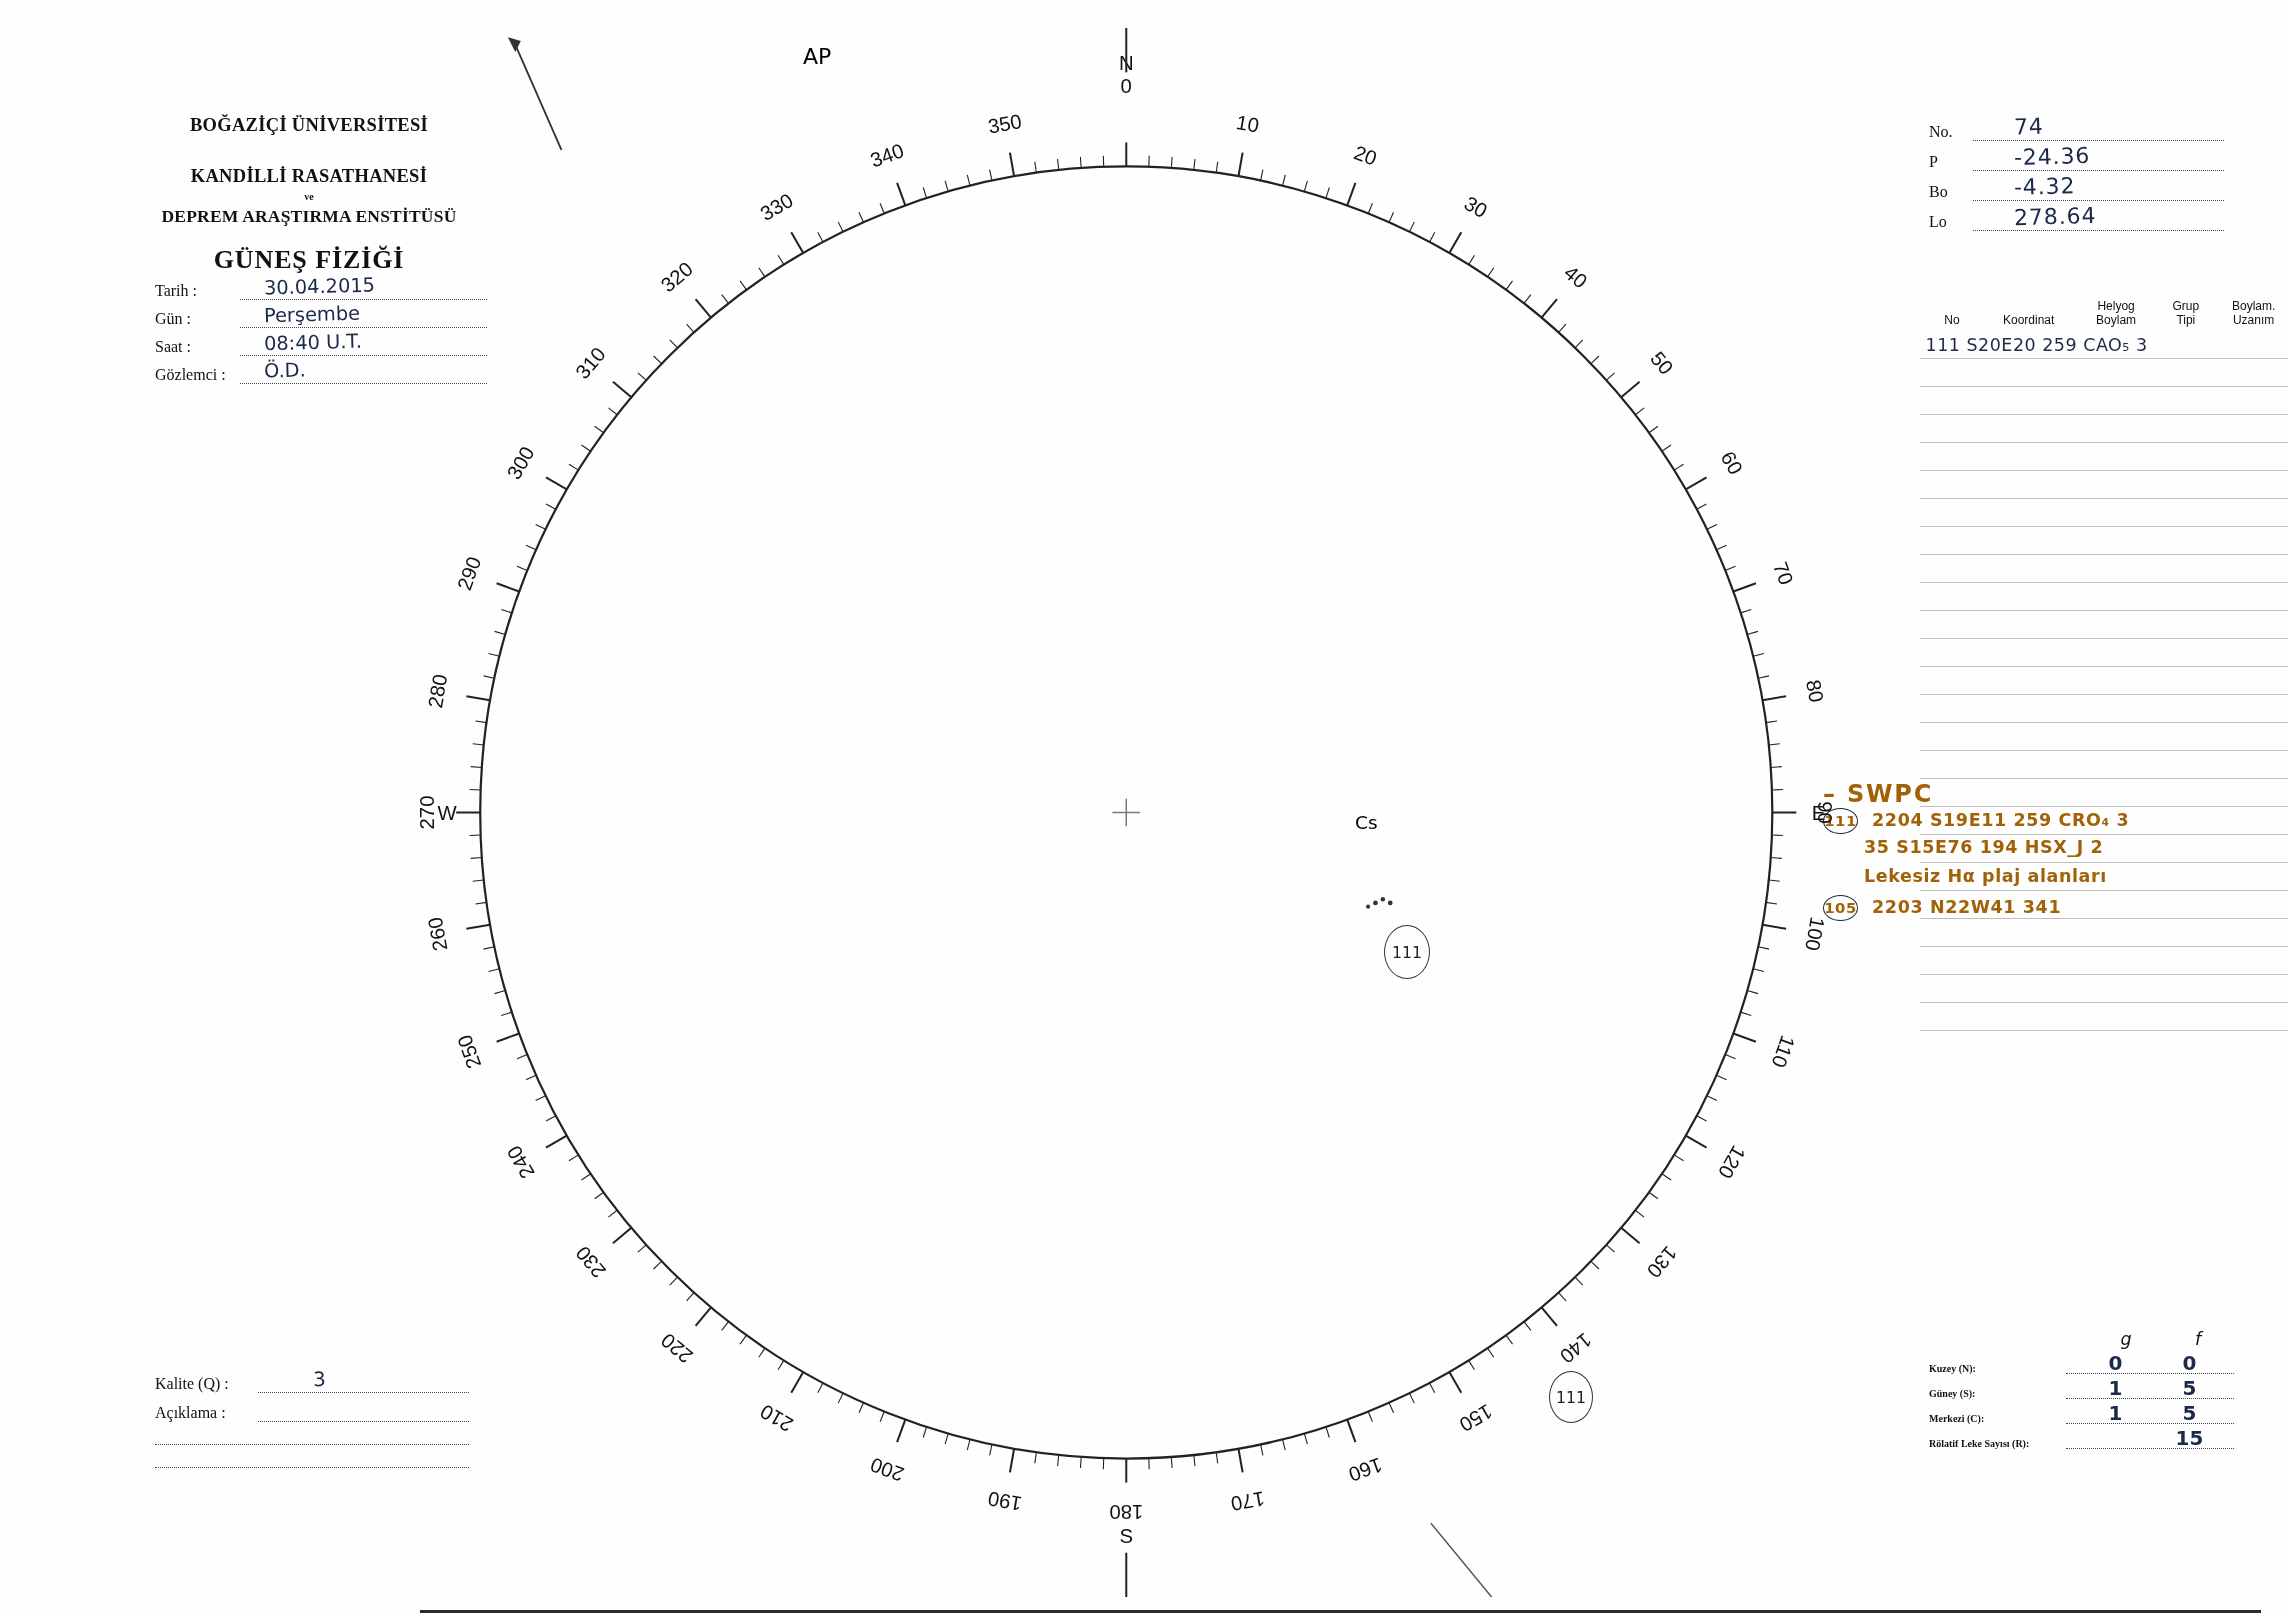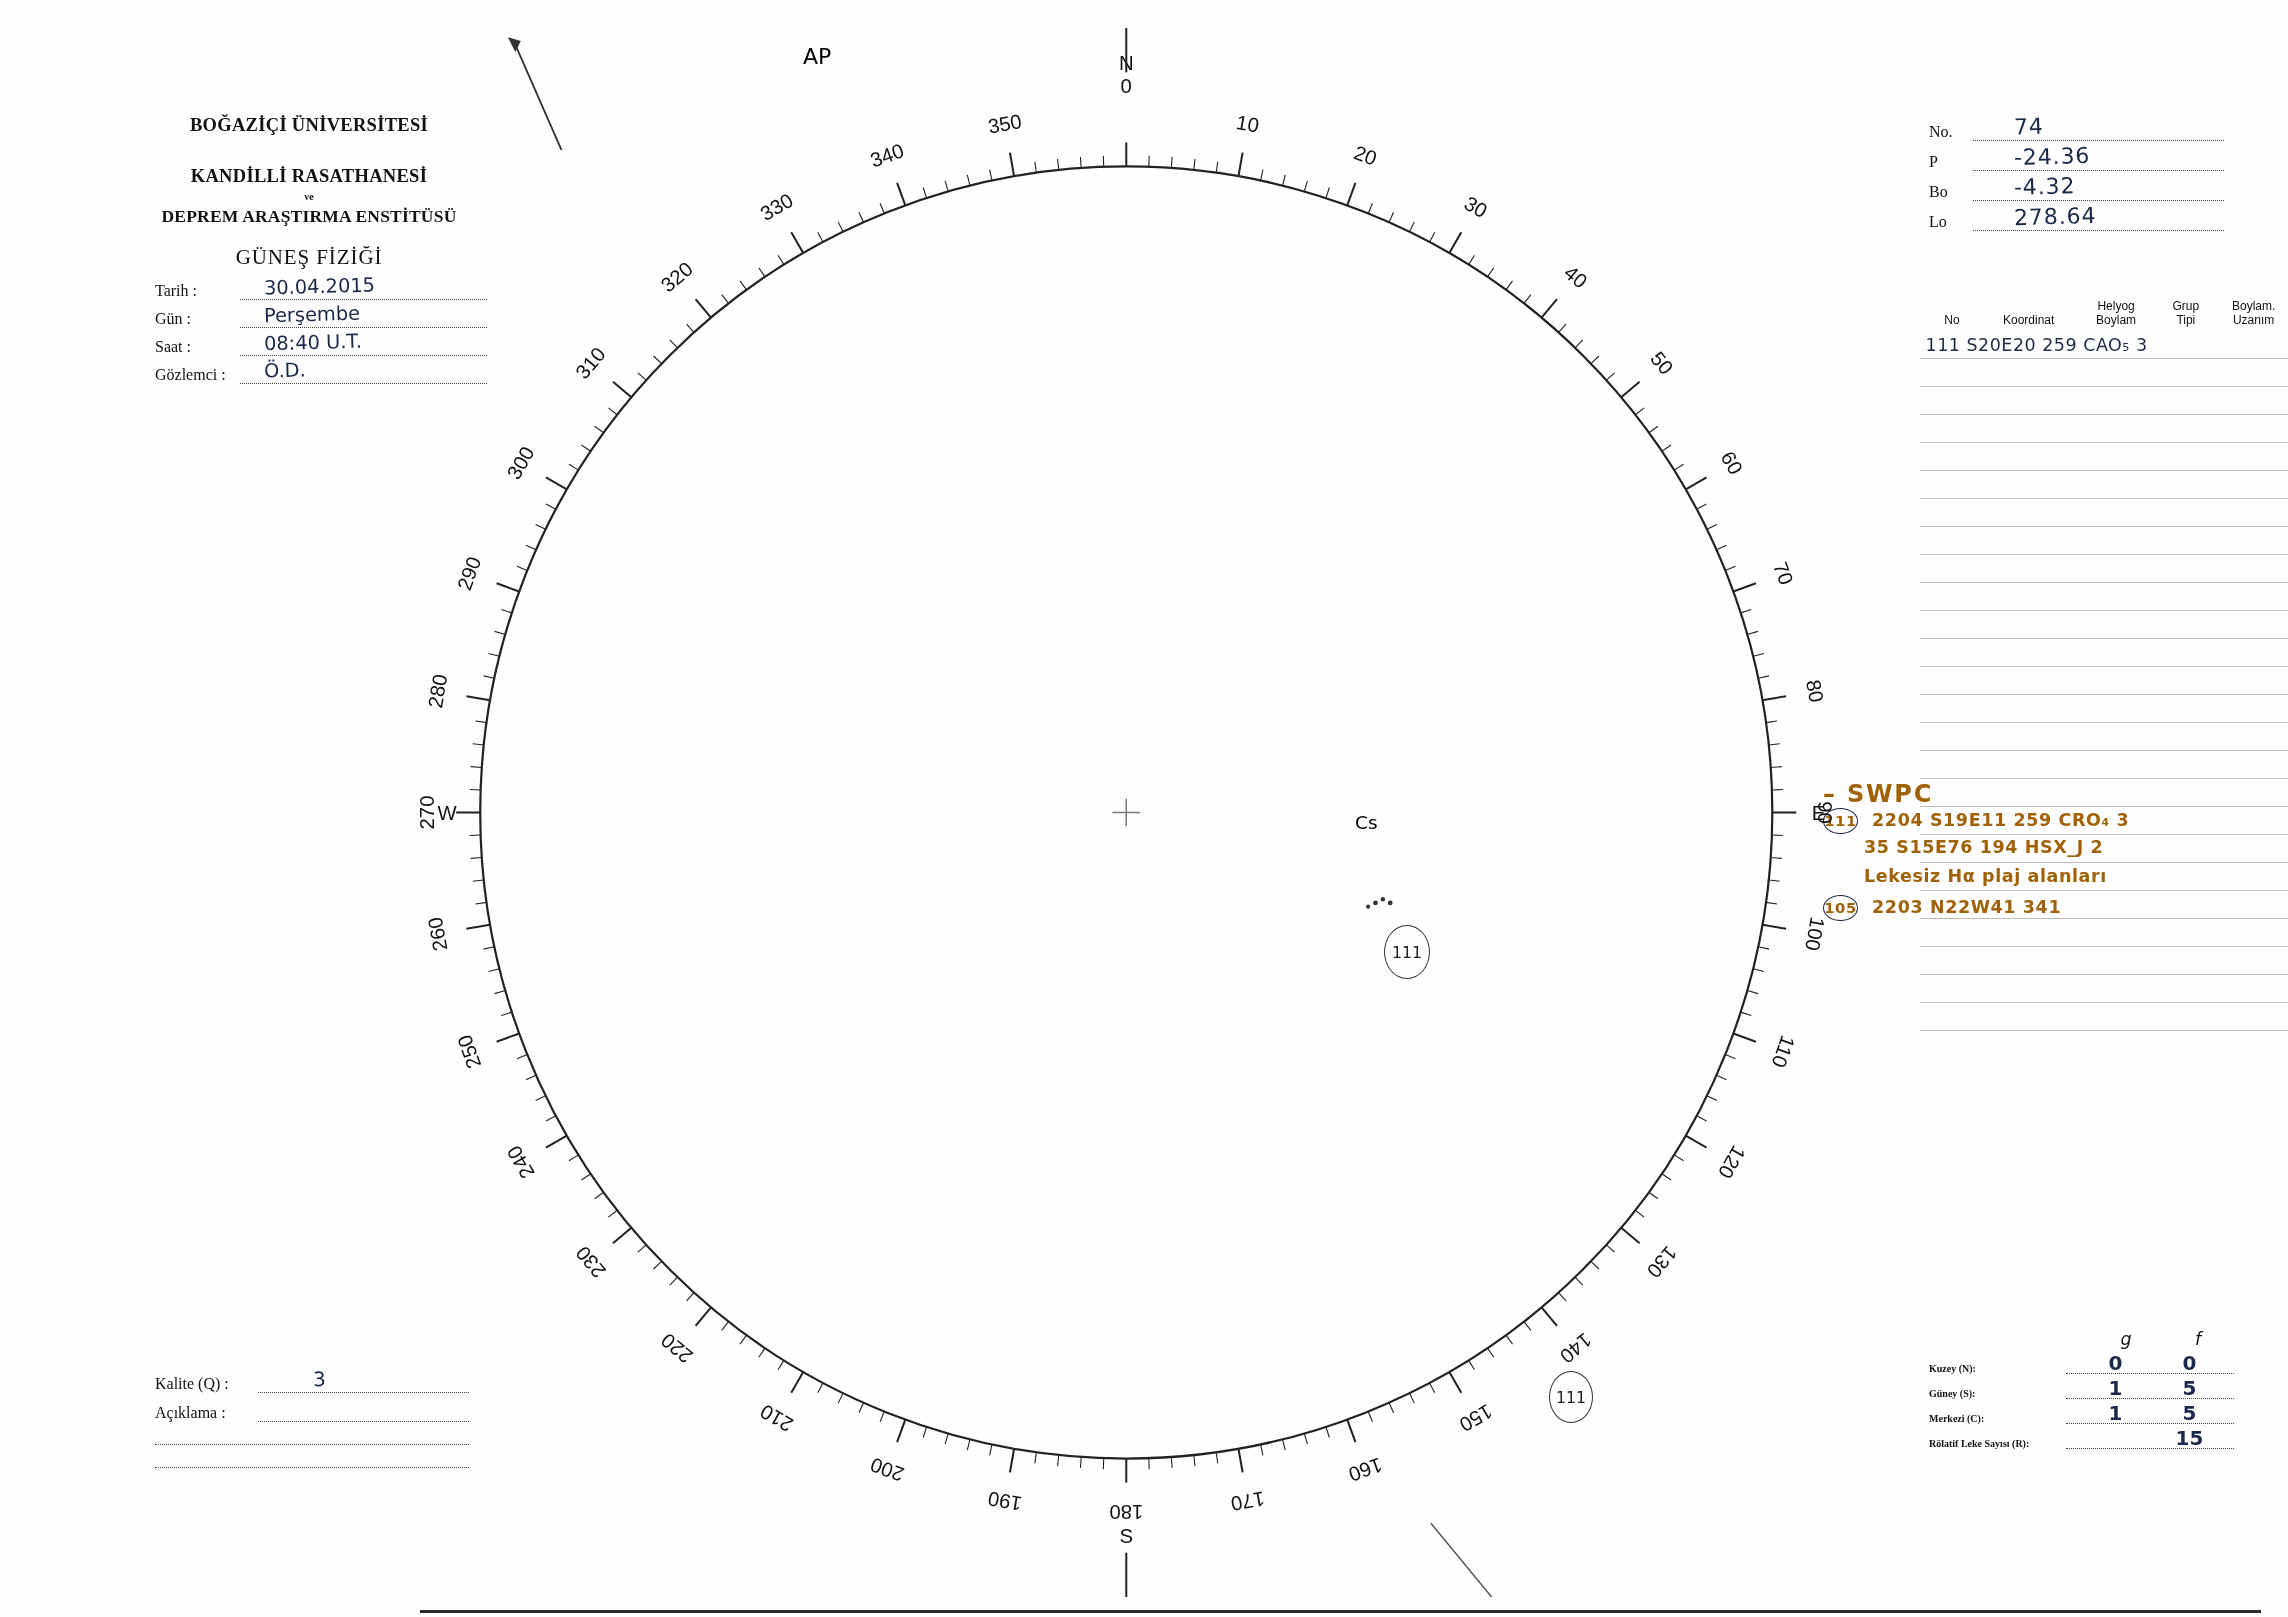--- a/index.html
+++ b/index.html
@@ -4,21 +4,21 @@
 <style>
   html,body{margin:0;padding:0;background:#ffffff;}
   body{width:2289px;height:1618px;position:relative;font-family:"Liberation Serif",serif;color:#111;overflow:hidden;}
   #sheet{position:absolute;left:0;top:0;width:2289px;height:1618px;background:#fefefe;}
 
   
   .hdr{position:absolute;left:143px;top:88px;width:332px;text-align:center;}
   .hdr .l1{font-weight:bold;font-size:18.5px;letter-spacing:0.3px;line-height:1.45;margin-top:24px;}
   .hdr .ve{font-weight:bold;font-size:10px;line-height:1.3;}
   .hdr .l3{font-weight:bold;font-size:17.5px;letter-spacing:0.2px;line-height:1.5;}
-  .hdr .title{font-weight:normal;font-size:21px;margin-top:16.6px;letter-spacing:0.9px;}
+  .hdr .title{font-weight:bold;font-size:26px;margin-top:16.6px;letter-spacing:0.9px;}
 
   .fields{position:absolute;left:155px;top:272px;width:332px;font-size:16.6px;}
   .frow{display:flex;align-items:flex-end;height:28px;}
   .flabel{width:85px;font-size:16px;}
   .fdots{flex:1;position:relative;border-bottom:1.8px dotted #444;height:20px;}
   .fval{position:absolute;left:24px;bottom:0.9px;font-family:"DejaVu Sans",sans-serif;
         font-size:19.4px;color:#1b2a4a;transform:rotate(-1.6deg);white-space:nowrap;}
 
   
   .qual{position:absolute;left:155px;top:1364px;width:314px;font-size:16px;}

